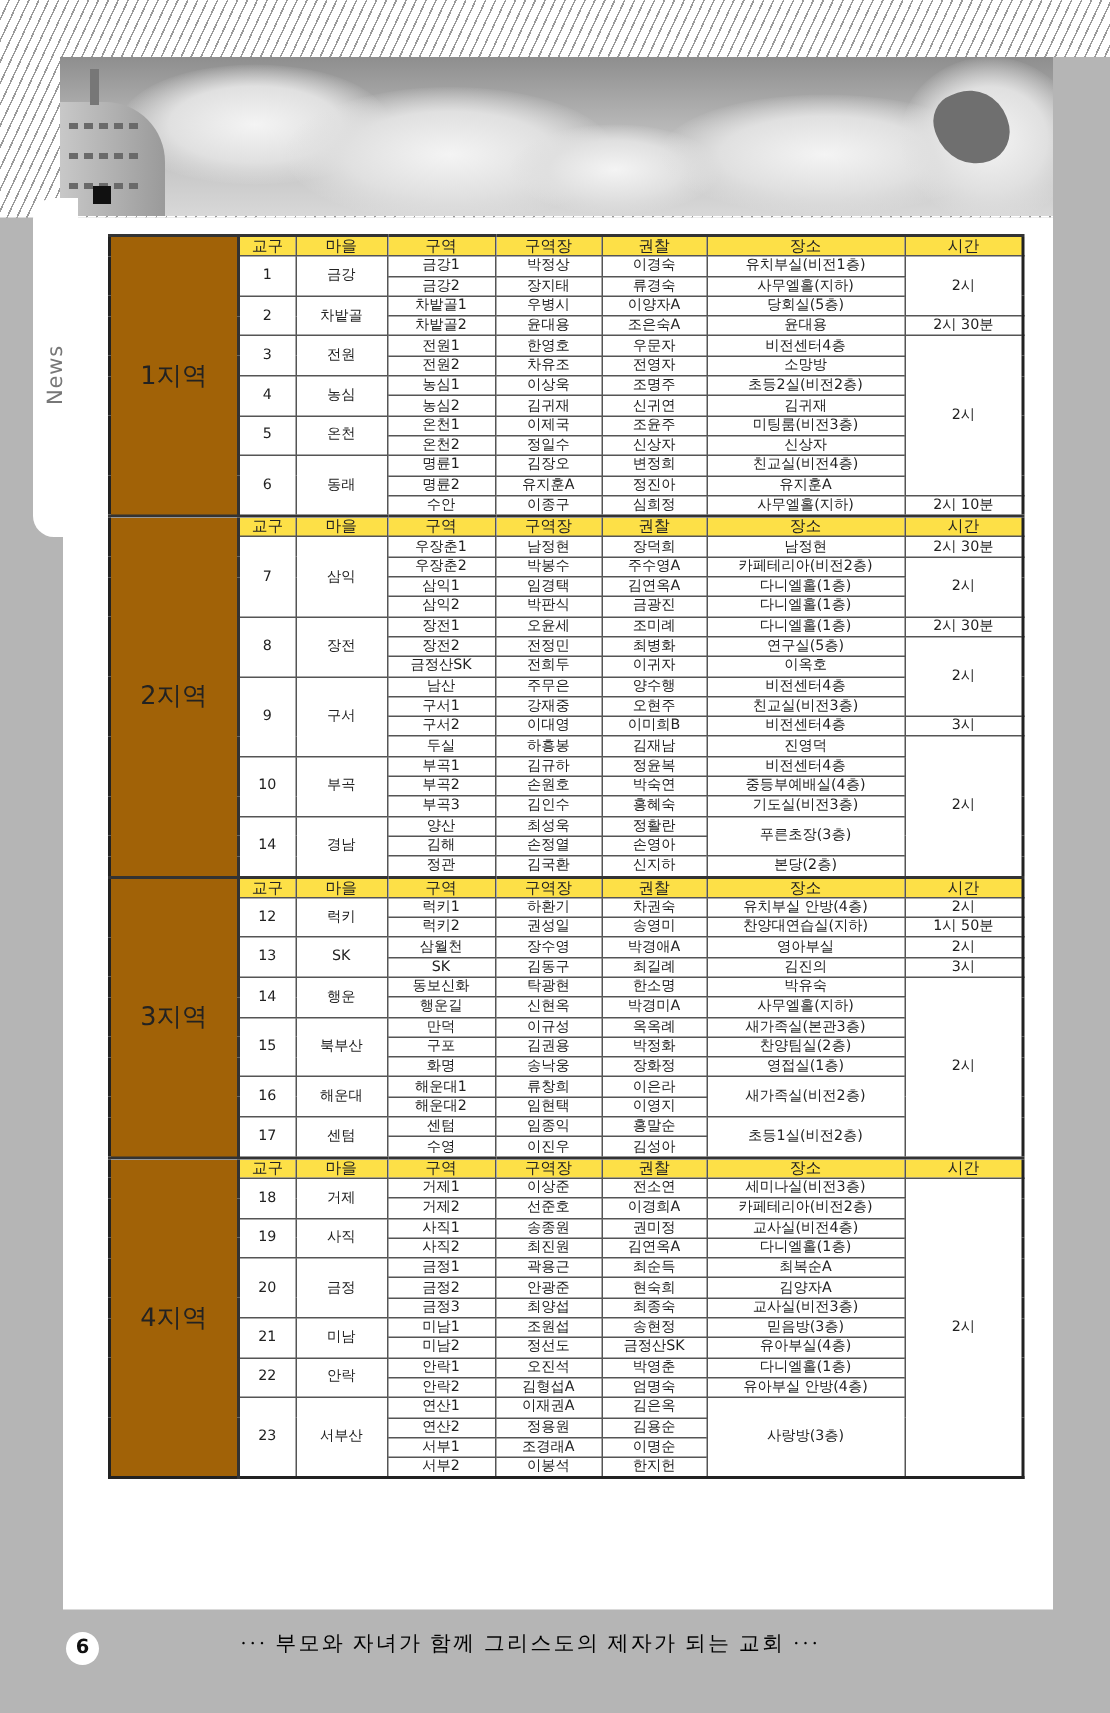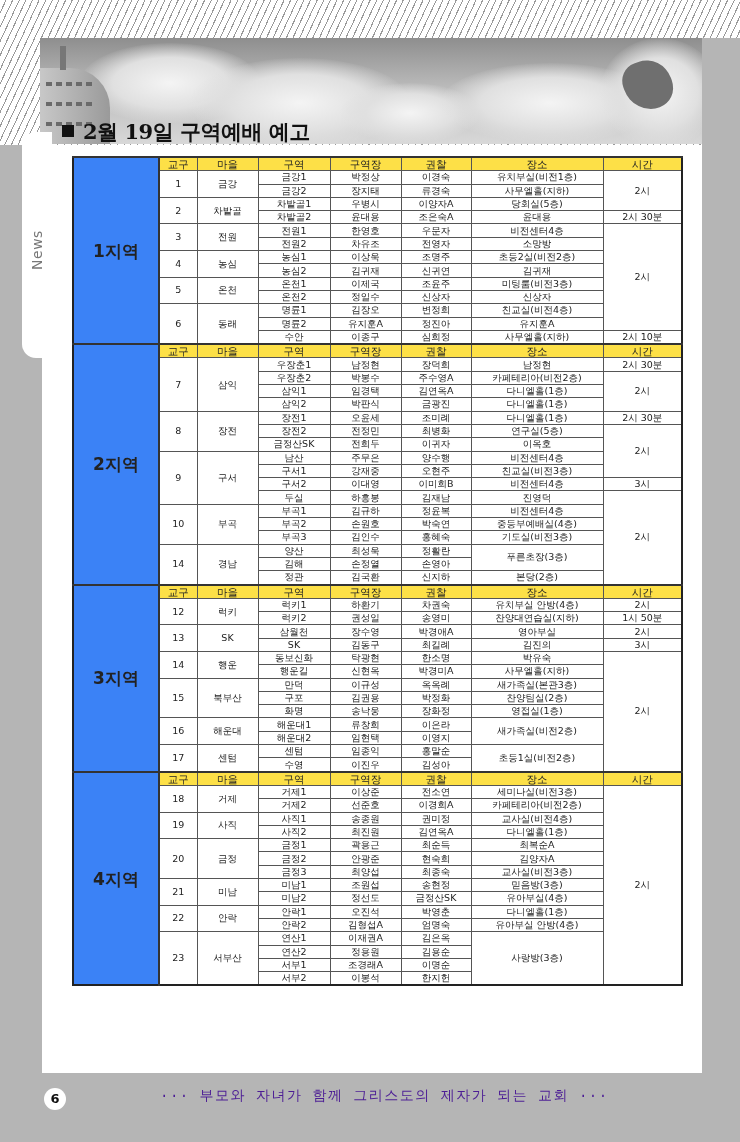--- a/index.html
+++ b/index.html
@@ -16,25 +16,25 @@
   .rightstrip{position:absolute;left:702px;top:38px;width:38px;height:1104px;background:#b5b5b5;}
   .page{position:absolute;left:42px;top:145px;width:660px;height:928px;background:#ffffff;}
   .newstab{position:absolute;left:22px;top:132px;width:30px;height:226px;background:#ffffff;border-radius:14px 0 0 14px;}
   .newslabel{position:absolute;left:22px;top:232px;width:30px;height:40px;}
   .newslabel span{display:block;transform:rotate(-90deg);transform-origin:center;color:#777;font-size:14px;letter-spacing:0.5px;width:40px;text-align:center;position:absolute;left:-5px;top:10px;}
   .title{position:absolute;left:62px;top:118px;font-family:"DejaVu Serif","Liberation Serif",serif;font-size:21px;font-weight:bold;color:#111;letter-spacing:-0.5px;}
   .title .sq{display:inline-block;width:12px;height:12px;background:#111;margin-right:9px;vertical-align:2px;}
   table.sched{position:absolute;left:72px;top:156px;width:609px;border-collapse:collapse;border:2px solid #222;table-layout:fixed;}
   table.sched td, table.sched th{border:1px solid #555;font-size:9.5px;text-align:center;padding:0;height:12.3px;line-height:12px;color:#222;white-space:nowrap;overflow:hidden;}
   table.sched th{background:#fde047;font-weight:normal;font-size:10.5px;}
-  table.sched td.region{background:#3b82f6;font-size:17px;font-weight:bold;color:#222;border-right:2px solid #333;}
+  table.sched td.region{background:#a16207;font-size:17px;font-weight:normal;color:#222;border-right:2px solid #333;}
   table.sched tr.sep td, table.sched tr.sep th{border-top:2px solid #333;}
   table.sched td.gu{font-weight:normal;}
   .footer-num{position:absolute;left:44px;top:1088px;width:22px;height:22px;border-radius:50%;background:#fff;text-align:center;line-height:22px;font-size:13px;font-weight:bold;color:#111;}
-  .footer-text{position:absolute;left:160px;top:1087px;font-family:Liberation Mono, monospace;font-size:14px;color:#4c1d95;letter-spacing:1.5px;}
+  .footer-text{position:absolute;left:160px;top:1087px;font-family:Liberation Serif, serif;font-size:14px;color:#000000;letter-spacing:1.5px;}
 </style>
 </head>
 <body>
 
 <div class="stripes"></div>
 <div class="banner">
   <div class="cloud" style="left:40px;top:5px;width:180px;height:80px;"></div>
   <div class="cloud" style="left:150px;top:20px;width:220px;height:90px;"></div>
   <div class="cloud" style="left:300px;top:45px;width:140px;height:60px;"></div>
   <div class="cloud" style="left:400px;top:25px;width:220px;height:80px;"></div>
@@ -47,21 +47,21 @@
   <div class="mapblob"></div>
 </div>
 <div class="rightstrip"></div>
 
 <div class="page"></div>
 <div class="newstab"></div>
 <div class="newslabel">
     <span>News</span>
   </div>
 
-<div class="title"><span class="sq"></span><span>2월 19일 구역예배 예고</span></div>
+<div class="title"><span class="sq"></span></div>
 
 <table class="sched">
   <colgroup>
     <col style="width:86px">
       <col style="width:38px">
       <col style="width:61px">
       <col style="width:72px">
       <col style="width:71px">
       <col style="width:70px">
       <col style="width:132px">

